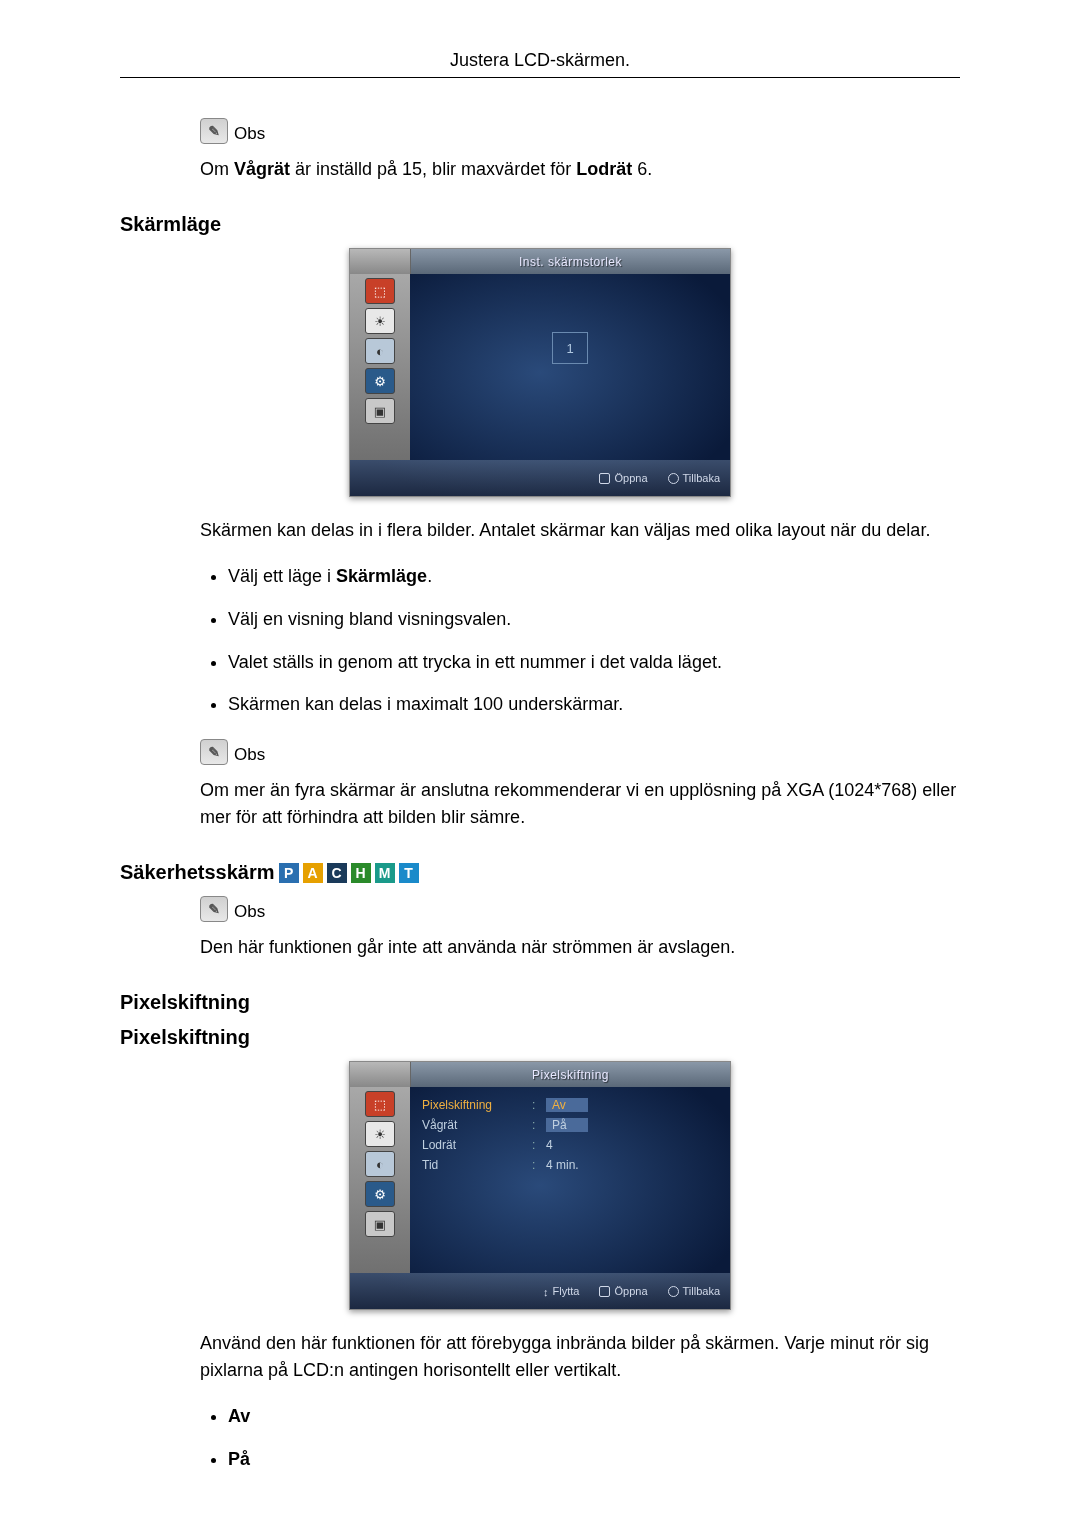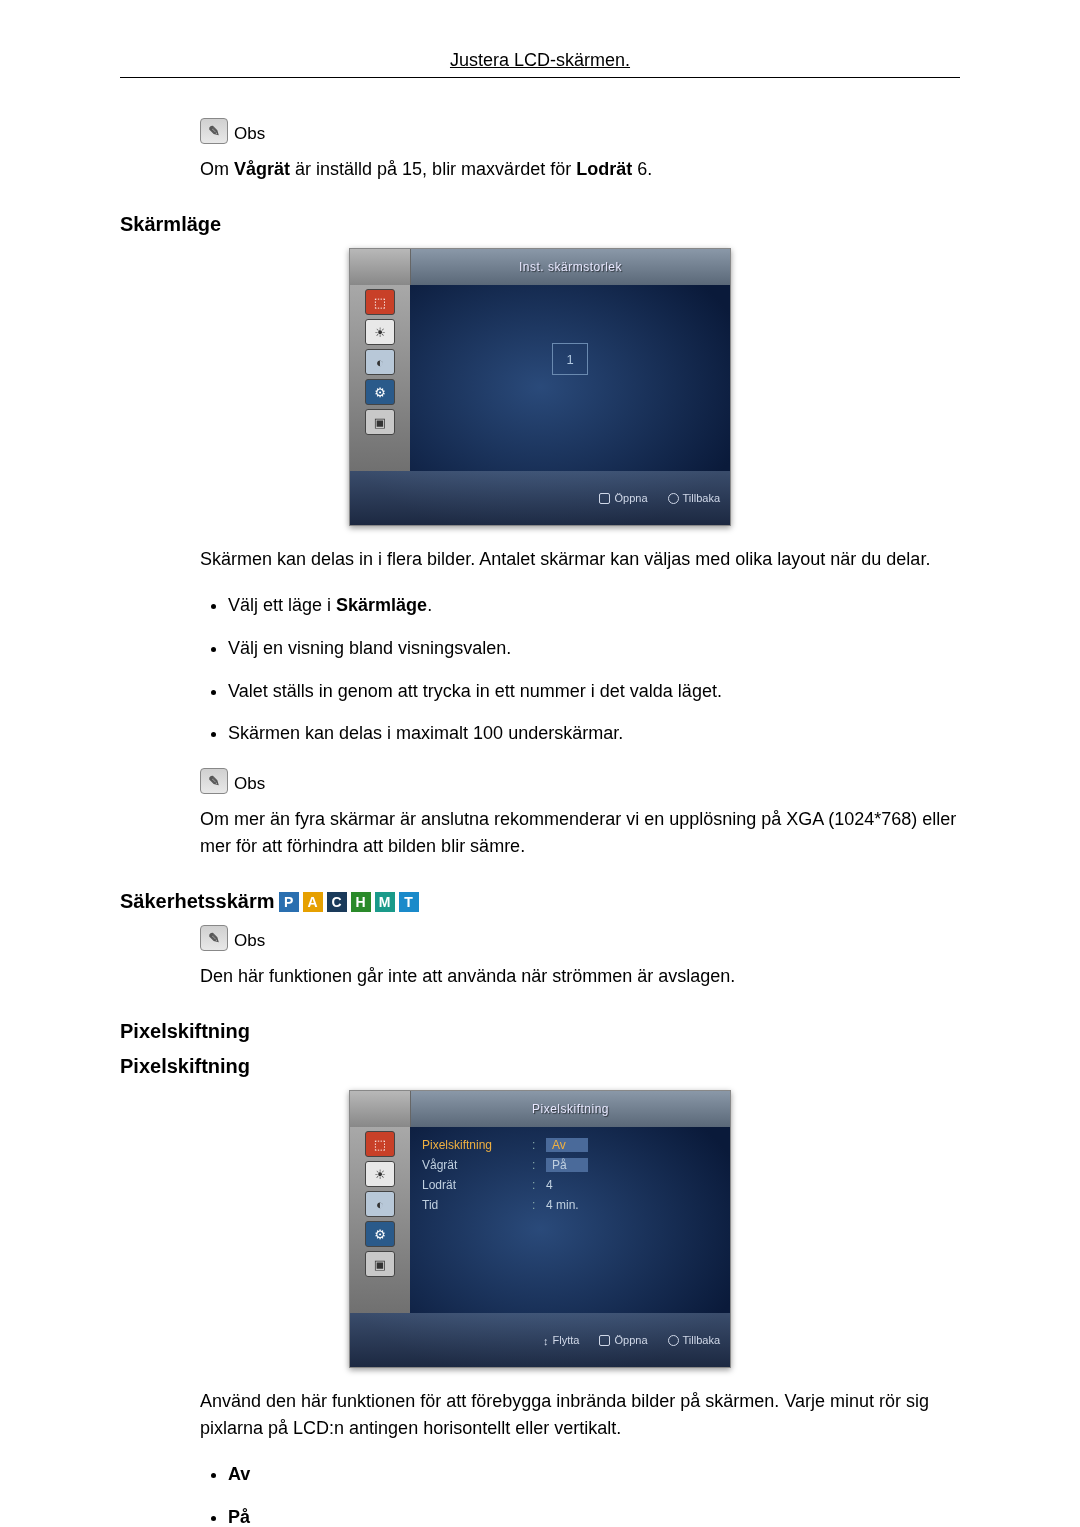--- a/index.html
+++ b/index.html
@@ -14,21 +14,20 @@
     min-height: 1527px;
     margin: 0 auto;
     padding: 50px 120px 50px 120px;
     box-sizing: border-box;
     position: relative;
   }
   .header-title {
     text-align: center;
     font-size: 18px;
     margin-bottom: 6px;
-    text-decoration: underline;
   }
   .hr {
     border: none;
     border-top: 1px solid #000;
     margin: 0 0 40px 0;
   }
   .note-block {
     margin-left: 80px;
     margin-top: 20px;
   }
@@ -102,21 +101,21 @@
     width: 380px;
     margin: 10px auto 20px auto;
     background: radial-gradient(ellipse at center, #2a4a7a 0%, #0a1a3a 80%);
     border: 1px solid #888;
     box-shadow: 0 2px 6px rgba(0,0,0,.4);
     color: #c0d0e0;
     font-size: 12px;
   }
   .osd-top {
     display: flex;
-    height: 36px;
+    height: 25px;
   }
   .osd-top-left {
     width: 60px;
     background: linear-gradient(#b8b8b8, #888);
     border-right: 1px solid #666;
   }
   .osd-top-right {
     flex: 1;
     background: linear-gradient(#8a98a8, #5a6878);
     display: flex;
@@ -186,21 +185,21 @@
     color: #b0c8e0;
     font-size: 13px;
   }
   .osd-footer {
     height: 20px;
     background: linear-gradient(rgba(90,110,140,.6), rgba(40,50,70,.6));
     display: flex;
     align-items: center;
     justify-content: flex-end;
     gap: 20px;
-    padding: 17px 10px;
+    padding: 8px 10px;
     font-size: 11px;
     color: #d0d8e8;
   }
   .osd-footer span::before {
     content: "";
     display: inline-block;
     width: 9px;
     height: 9px;
     border: 1px solid #d0d8e8;
     border-radius: 2px;

